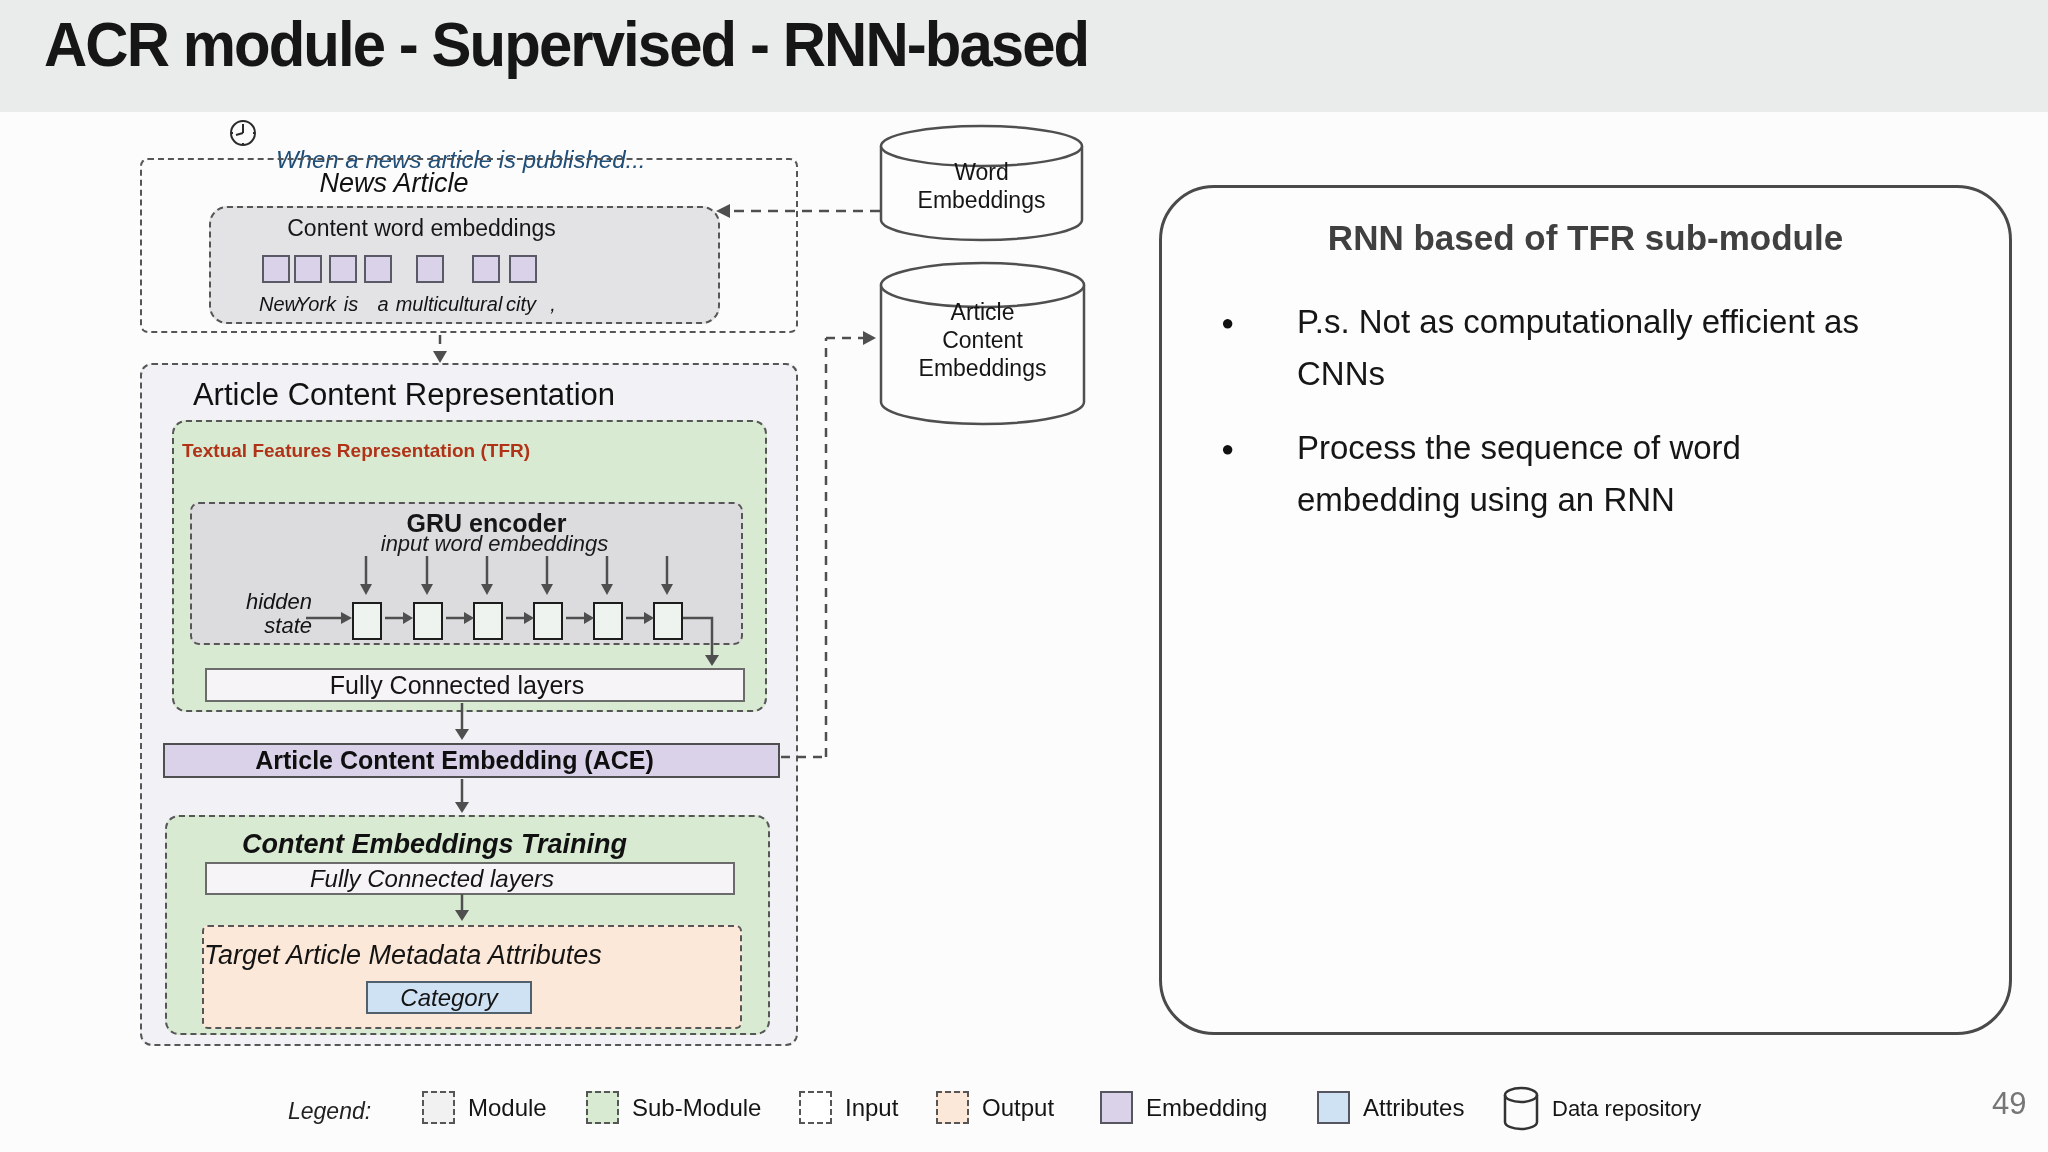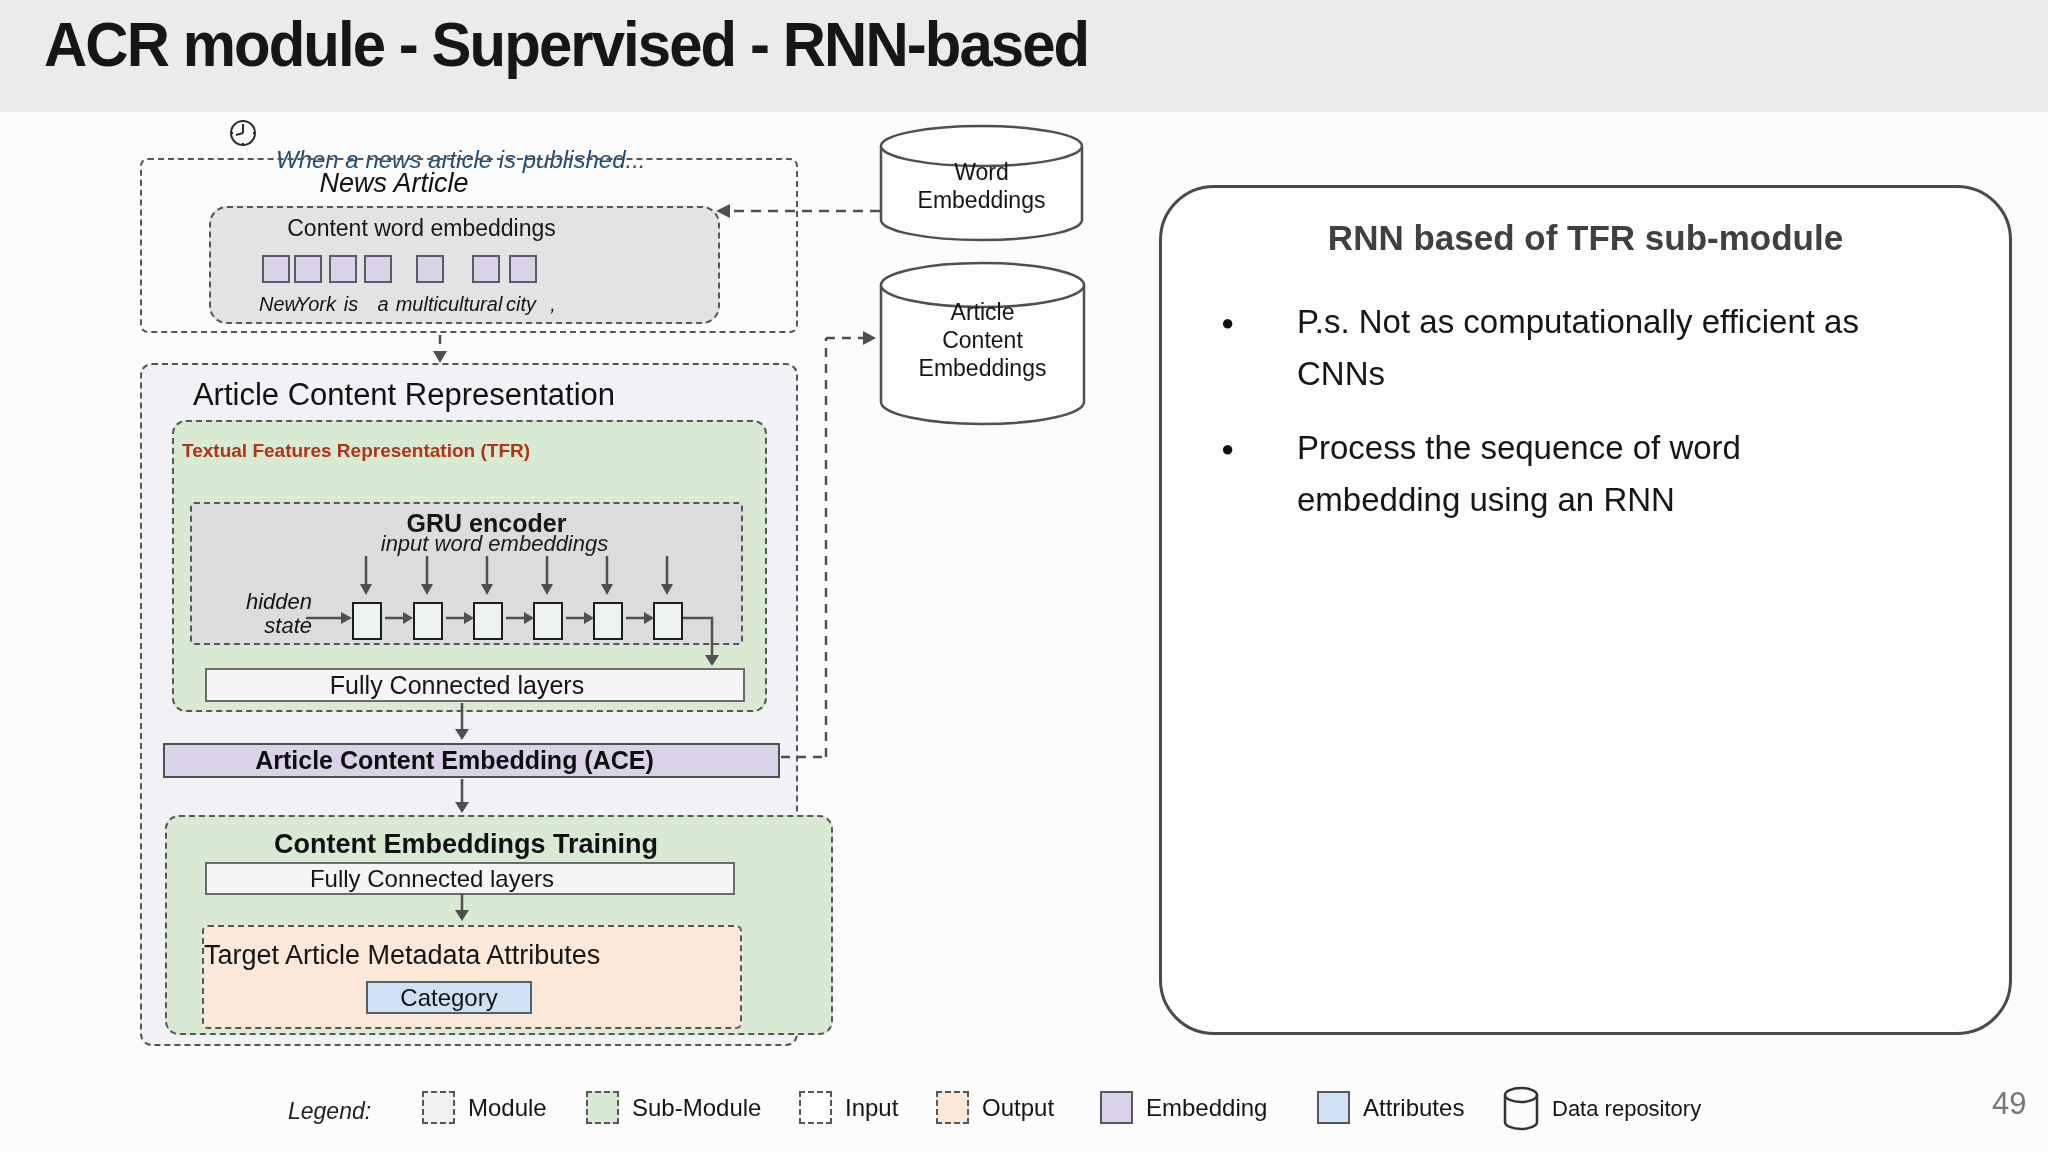--- a/index.html
+++ b/index.html
@@ -32,30 +32,30 @@
   .content-box{left:67px;top:46px;width:511px;height:118px;border-radius:18px;background:var(--content-gray);}
   .content-title{position:absolute;left:0;top:7px;width:100%;padding-right:86px;text-align:center;font-size:23px;color:#161616;}
   .tok-sq{position:absolute;top:47px;width:28px;height:28px;background:var(--embedding-lavender);border:2px solid #5a5a66;}
   .tok-word{position:absolute;top:85px;transform:translateX(-50%);font-size:20px;font-style:italic;color:#141414;white-space:nowrap;}
 
   
   .module-box{left:140px;top:363px;width:658px;height:683px;border-radius:12px;background:var(--module-fill);}
   .module-title{position:absolute;left:0;top:12px;width:100%;padding-right:130px;text-align:center;font-size:31px;color:#111;}
   .tfr-box{left:172px;top:420px;width:595px;height:292px;border-radius:14px;background:var(--submodule-green);}
   .tfr-title{position:absolute;left:8px;top:18px;width:100%;text-align:left;font-size:19px;font-weight:700;color:var(--tfr-red);}
-  .gru-box{left:190px;top:502px;width:553px;height:143px;border-radius:4px;background:var(--gru-gray);}
+  .gru-box{left:190px;top:502px;width:553px;height:143px;border-radius:9px;background:var(--gru-gray);}
   .gru-title{position:absolute;left:0;top:5px;width:100%;padding-left:40px;text-align:center;font-size:25px;font-weight:700;color:#161616;}
   .gru-input-label{position:absolute;left:0;top:27px;width:100%;padding-left:56px;text-align:center;font-size:22px;font-style:italic;color:#1a1a1a;}
   .hidden-label{position:absolute;left:32px;top:86px;width:88px;text-align:right;font-size:22px;font-style:italic;line-height:24px;color:#141414;}
   .gru-cell{position:absolute;top:98px;width:30px;height:38px;background:var(--cell-fill);border:2.5px solid #1c1c1c;}
   .fc{position:absolute;background:#f6f4f7;border:2px solid #6b6b6b;text-align:center;font-size:25px;color:#141414;}
   .fc1{left:33px;top:248px;width:540px;height:34px;line-height:30px;padding-right:36px;}
   .ace-box{position:absolute;left:163px;top:743px;width:617px;height:35px;background:var(--embedding-lavender);
     border:2.5px solid #4f4f4f;text-align:center;font-size:25px;font-weight:700;line-height:30px;padding-right:34px;color:#0f0f0f;}
-  .cet-box{left:165px;top:815px;width:668px;height:220px;border-radius:14px;background:var(--submodule-green);}
+  .cet-box{left:165px;top:815px;width:605px;height:220px;border-radius:14px;background:var(--submodule-green);font-style:italic;}
   .cet-title{position:absolute;left:0;top:12px;width:100%;padding-right:66px;text-align:center;font-size:27px;font-weight:700;color:#111;}
   .fc2{left:38px;top:45px;width:530px;height:33px;line-height:29px;padding-right:76px;font-size:24px;}
   .target-box{left:35px;top:108px;width:540px;height:104px;border-radius:6px;background:var(--output-peach);}
   .target-title{position:absolute;left:0;top:13px;width:100%;padding-right:38px;font-size:27px;color:#141414;}
   .category-box{position:absolute;left:162px;top:54px;width:166px;height:33px;background:var(--attributes-blue);
     border:2px solid #50606c;text-align:center;font-size:24px;line-height:29px;color:#141414;}
 
   
   .cyl-label{position:absolute;text-align:center;font-size:23px;line-height:28px;color:#151515;z-index:6;}
 

